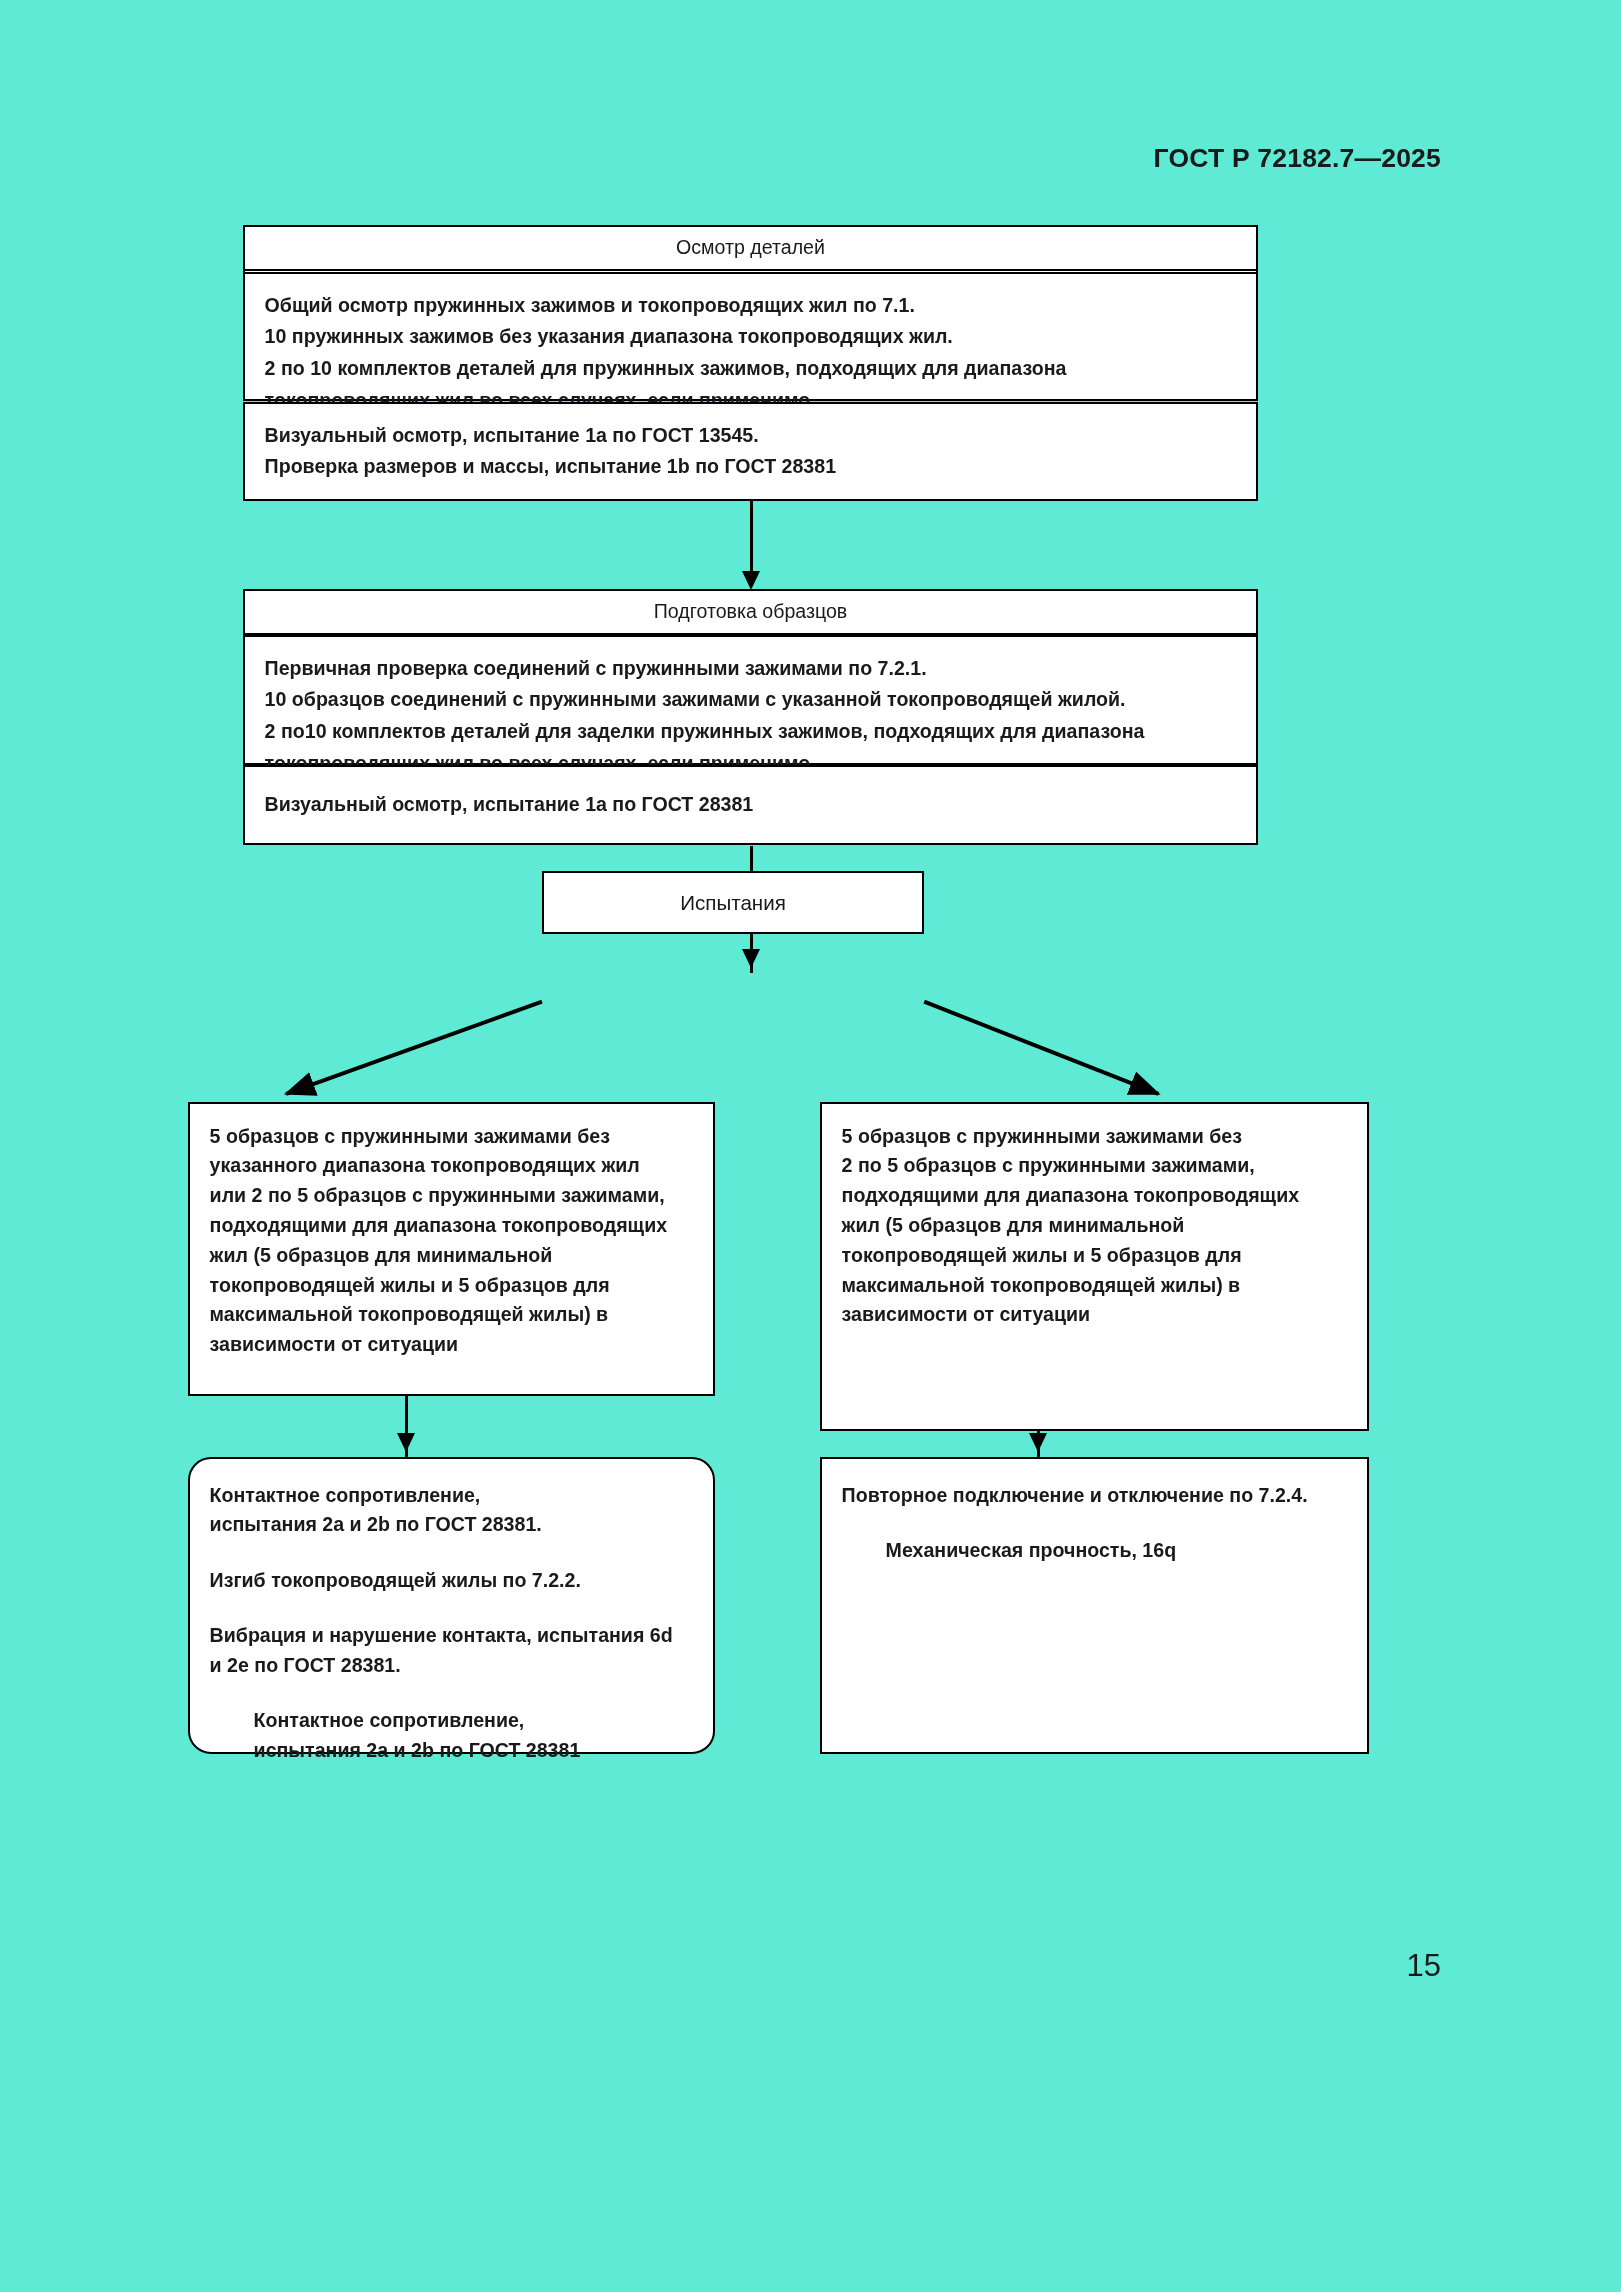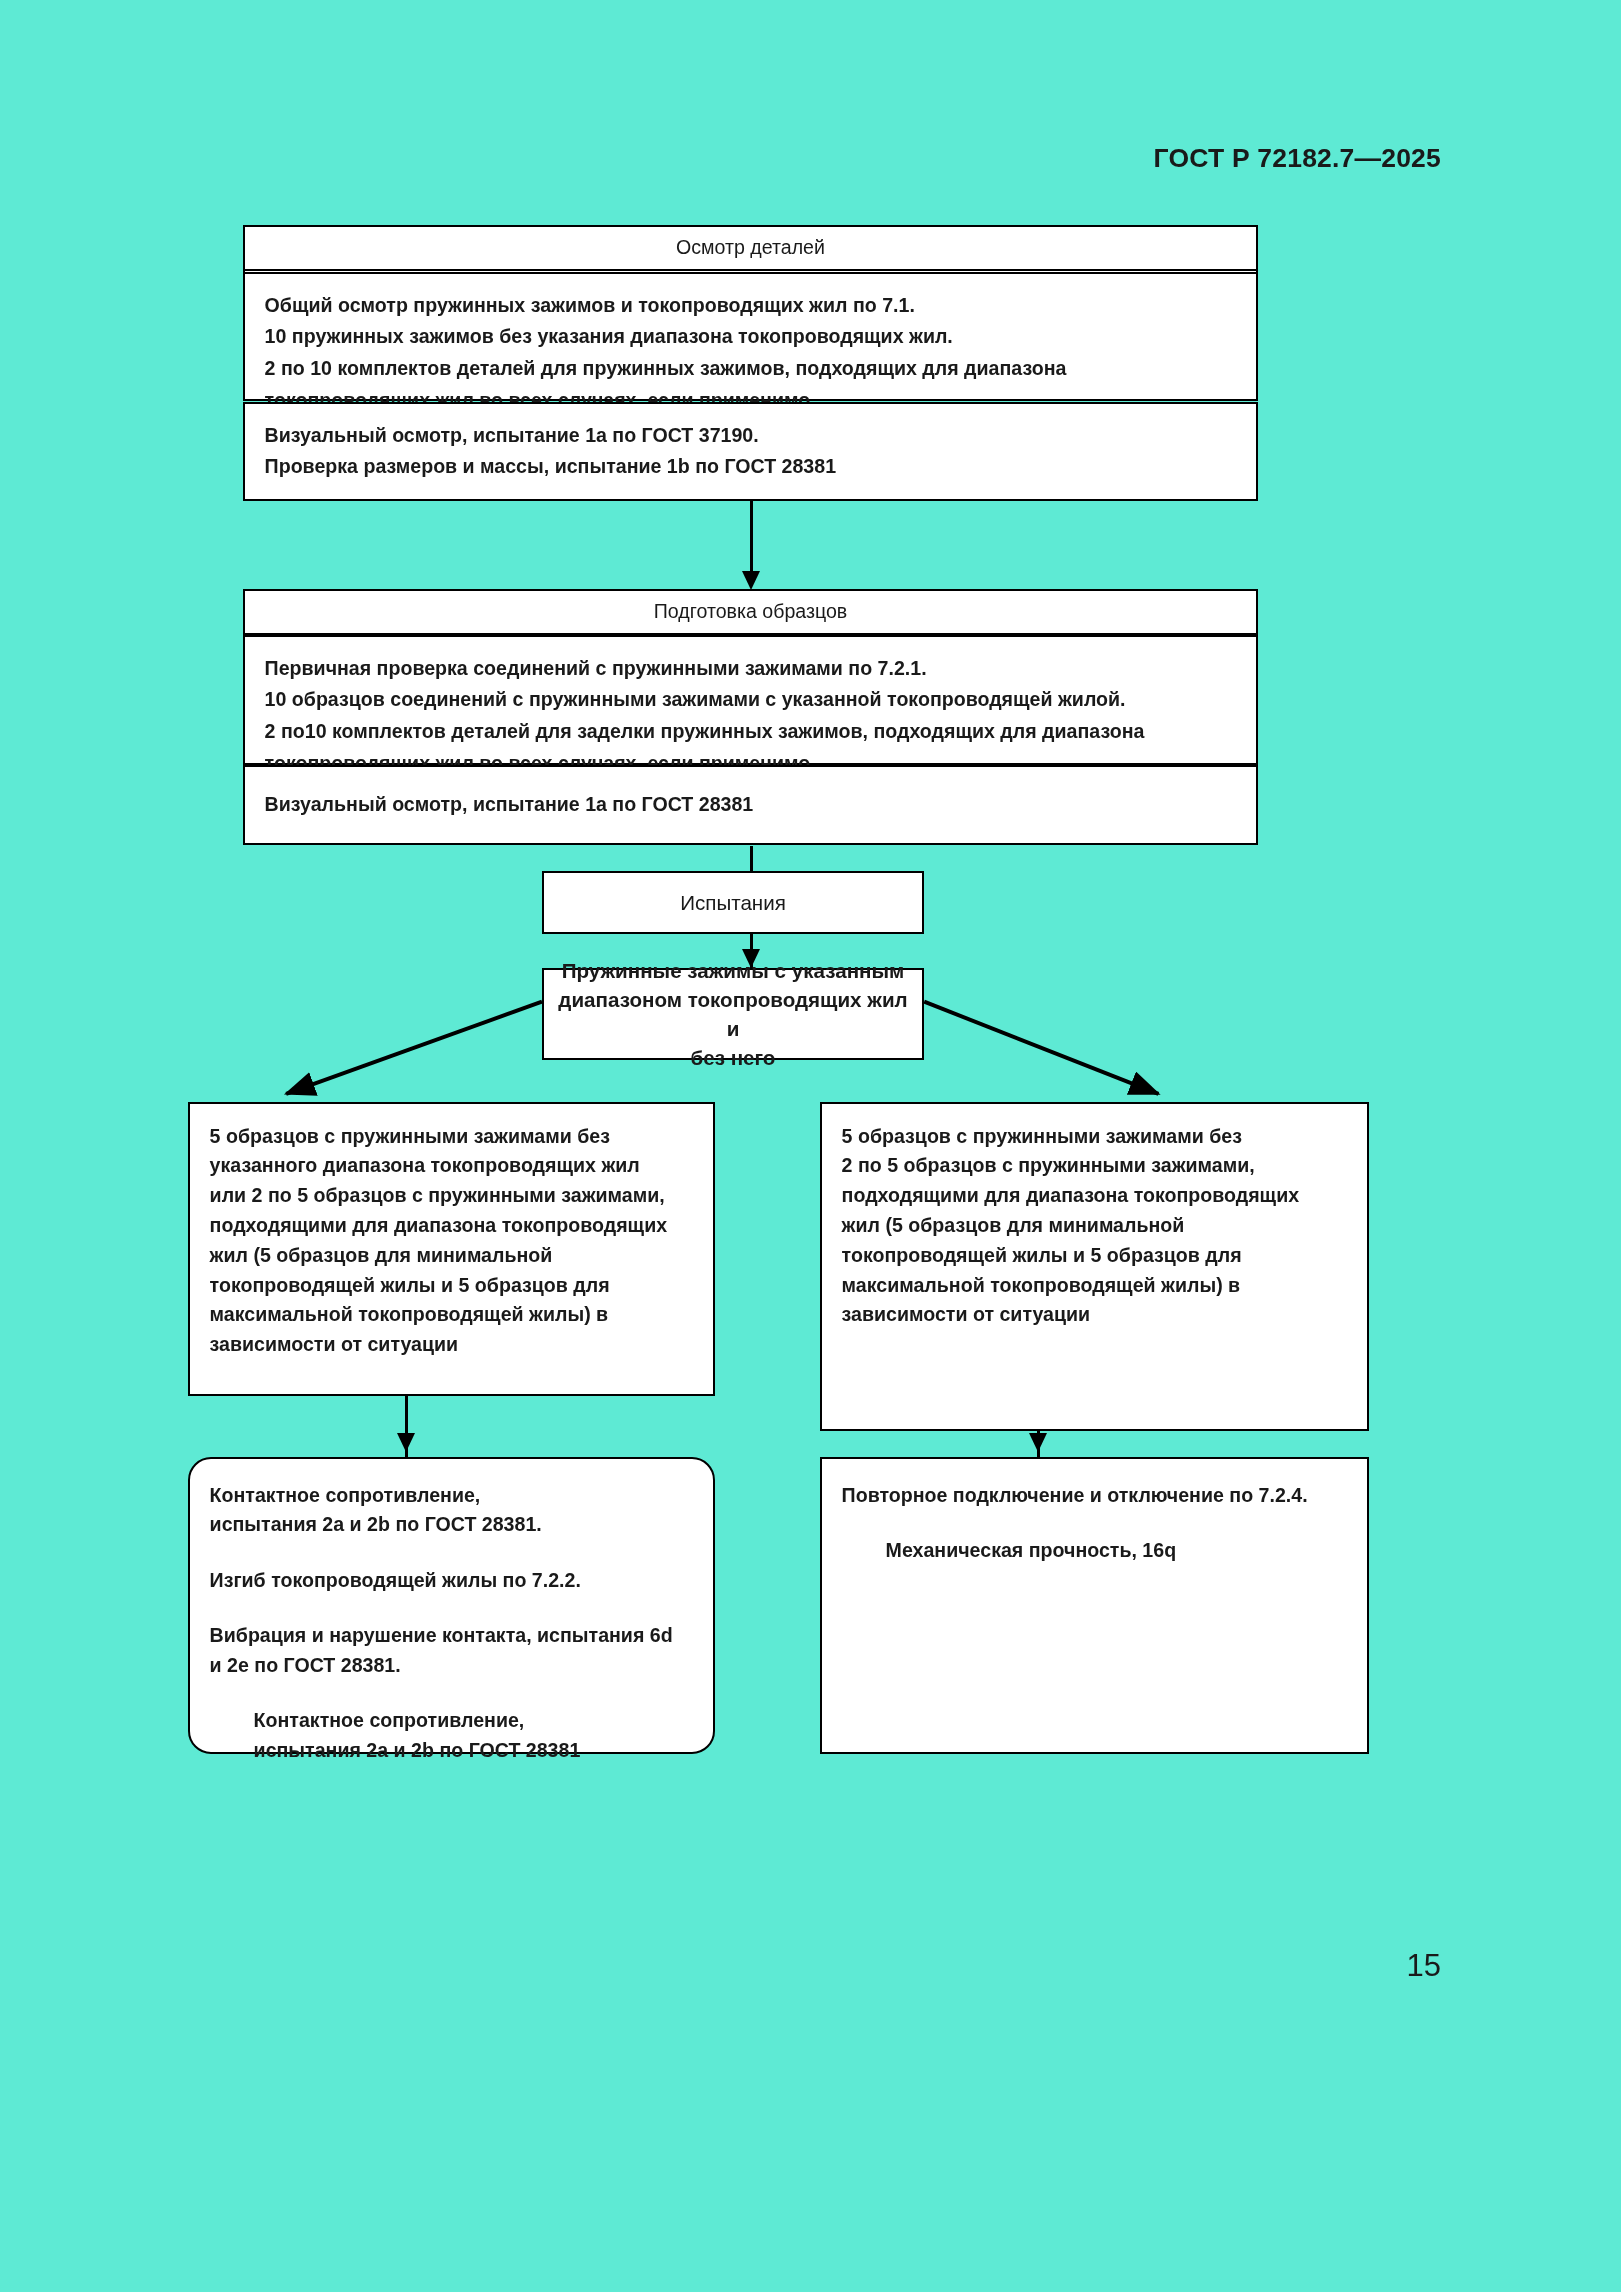--- a/index.html
+++ b/index.html
@@ -136,21 +136,21 @@
     <div class="node-section">
       <span class="ln">Общий осмотр пружинных зажимов и токопроводящих жил по 7.1.</span>
       <span class="ln">10 пружинных зажимов без указания диапазона токопроводящих жил.</span>
       <span class="ln">2 по 10 комплектов деталей для пружинных зажимов, подходящих для диапазона</span>
       <span class="ln">токопроводящих жил во всех случаях, если применимо</span>
     </div>
   </div>
 
   <div class="node" style="left:243px; top:402px; width:1015px; height:99px;">
     <div class="node-section">
-      <span class="ln">Визуальный осмотр, испытание 1a по ГОСТ 37190.</span>
+      <span class="ln">Визуальный осмотр, испытание 1a по ГОСТ 13545.</span>
       <span class="ln">Проверка размеров и массы, испытание 1b по ГОСТ 28381</span>
     </div>
   </div>
 
   <div class="vline" style="left:750px; top:501px; height:74px;"></div>
   <div class="arrowhead-down" style="left:742px; top:571px;"></div>
 
   <div class="node" style="left:243px; top:589px; width:1015px; height:90px;">
     <div class="node-title">Подготовка образцов</div>
   </div>
@@ -173,27 +173,20 @@
   <div class="vline" style="left:750px; top:846px; height:48px;"></div>
   <div class="arrowhead-down" style="left:742px; top:872px;"></div>
 
   <div class="node node-plain" style="left:542px; top:871px; width:382px; height:63px;">
     <span>Испытания</span>
   </div>
 
   <div class="vline" style="left:750px; top:934px; height:39px;"></div>
   <div class="arrowhead-down" style="left:742px; top:949px;"></div>
 
-  <div class="node node-plain bold" style="left:542px; top:968px; width:382px; height:92px;">
-    <div style="width:100%;">
-      <span style="display:block;">Пружинные зажимы с указанным</span>
-      <span style="display:block;">диапазоном токопроводящих жил и</span>
-      <span style="display:block;">без него</span>
-    </div>
-  </div>
 
   <svg class="diag-svg" style="left:0px; top:0px; width:1621px; height:1137px;" viewBox="0 0 1654 1160">
     <defs>
       <marker id="ah" markerWidth="9" markerHeight="9" refX="7.4" refY="3.2" orient="auto" markerUnits="strokeWidth">
         <path d="M0,0 L8,3.2 L0,6.4 z" fill="#000000"></path>
       </marker>
     </defs>
     <line x1="553" y1="1022" x2="292" y2="1116" stroke="#000000" stroke-width="4" marker-end="url(#ah)"></line>
     <line x1="943" y1="1022" x2="1182" y2="1116" stroke="#000000" stroke-width="4" marker-end="url(#ah)"></line>
   </svg>

